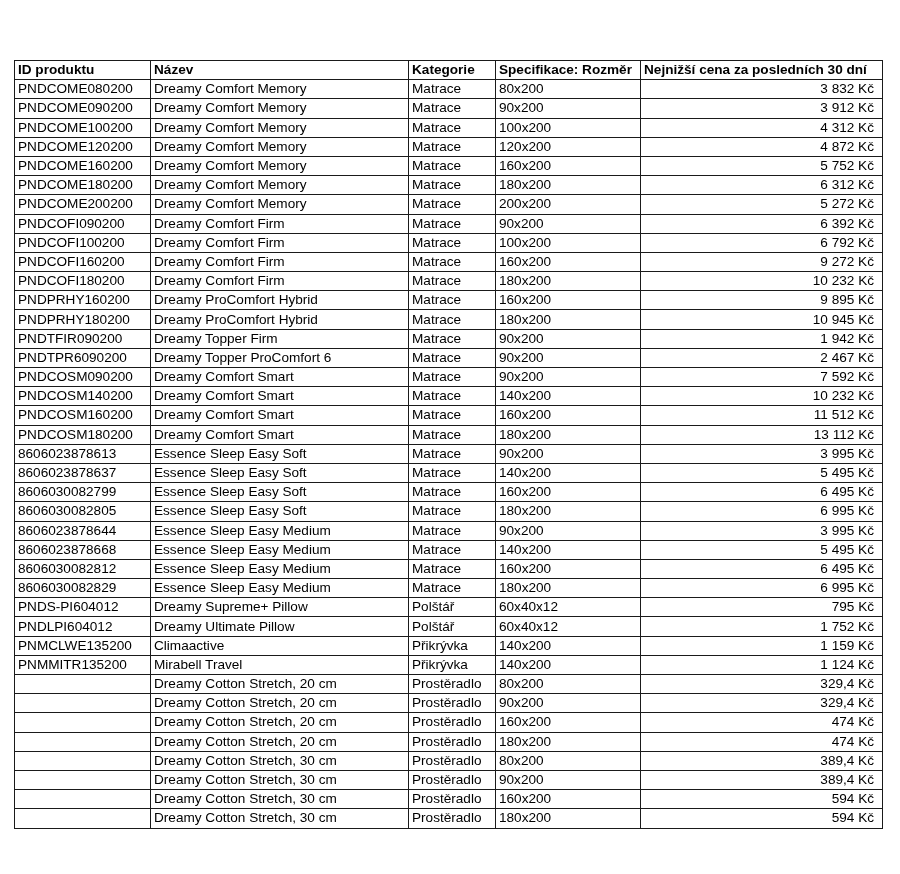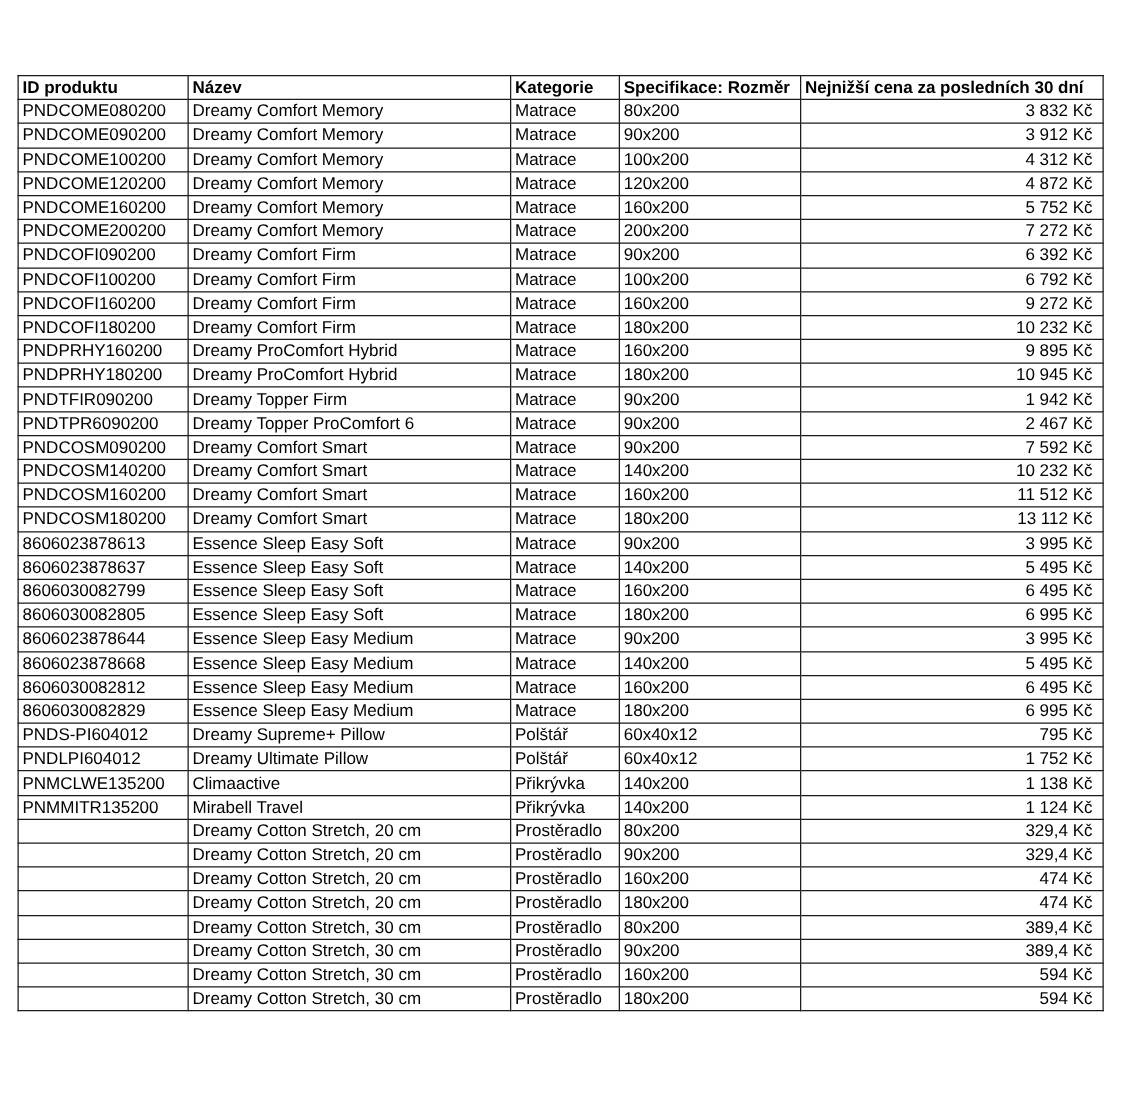--- a/index.html
+++ b/index.html
@@ -80,25 +80,32 @@
         <td class="price">4 872 Kč</td>
       </tr>
       <tr>
         <td>PNDCOME160200</td>
         <td>Dreamy Comfort Memory</td>
         <td>Matrace</td>
         <td>160x200</td>
         <td class="price">5 752 Kč</td>
       </tr>
       <tr>
+        <td>PNDCOME180200</td>
+        <td>Dreamy Comfort Memory</td>
+        <td>Matrace</td>
+        <td>180x200</td>
+        <td class="price">6 312 Kč</td>
+      </tr>
+      <tr>
         <td>PNDCOME200200</td>
         <td>Dreamy Comfort Memory</td>
         <td>Matrace</td>
         <td>200x200</td>
-        <td class="price">7 272 Kč</td>
+        <td class="price">5 272 Kč</td>
       </tr>
       <tr>
         <td>PNDCOFI090200</td>
         <td>Dreamy Comfort Firm</td>
         <td>Matrace</td>
         <td>90x200</td>
         <td class="price">6 392 Kč</td>
       </tr>
       <tr>
         <td>PNDCOFI100200</td>
@@ -245,21 +252,21 @@
         <td>Dreamy Ultimate Pillow</td>
         <td>Polštář</td>
         <td>60x40x12</td>
         <td class="price">1 752 Kč</td>
       </tr>
       <tr>
         <td>PNMCLWE135200</td>
         <td>Climaactive</td>
         <td>Přikrývka</td>
         <td>140x200</td>
-        <td class="price">1 138 Kč</td>
+        <td class="price">1 159 Kč</td>
       </tr>
       <tr>
         <td>PNMMITR135200</td>
         <td>Mirabell Travel</td>
         <td>Přikrývka</td>
         <td>140x200</td>
         <td class="price">1 124 Kč</td>
       </tr>
       <tr>
         <td></td>

